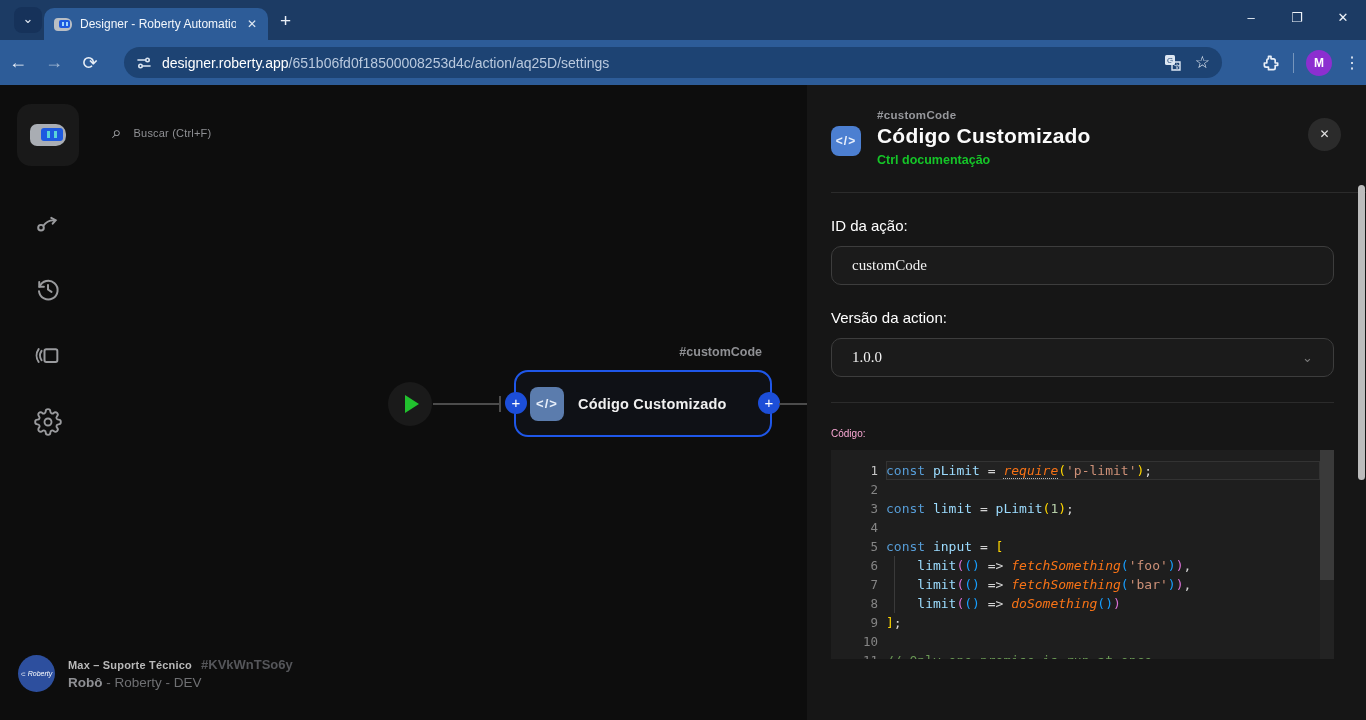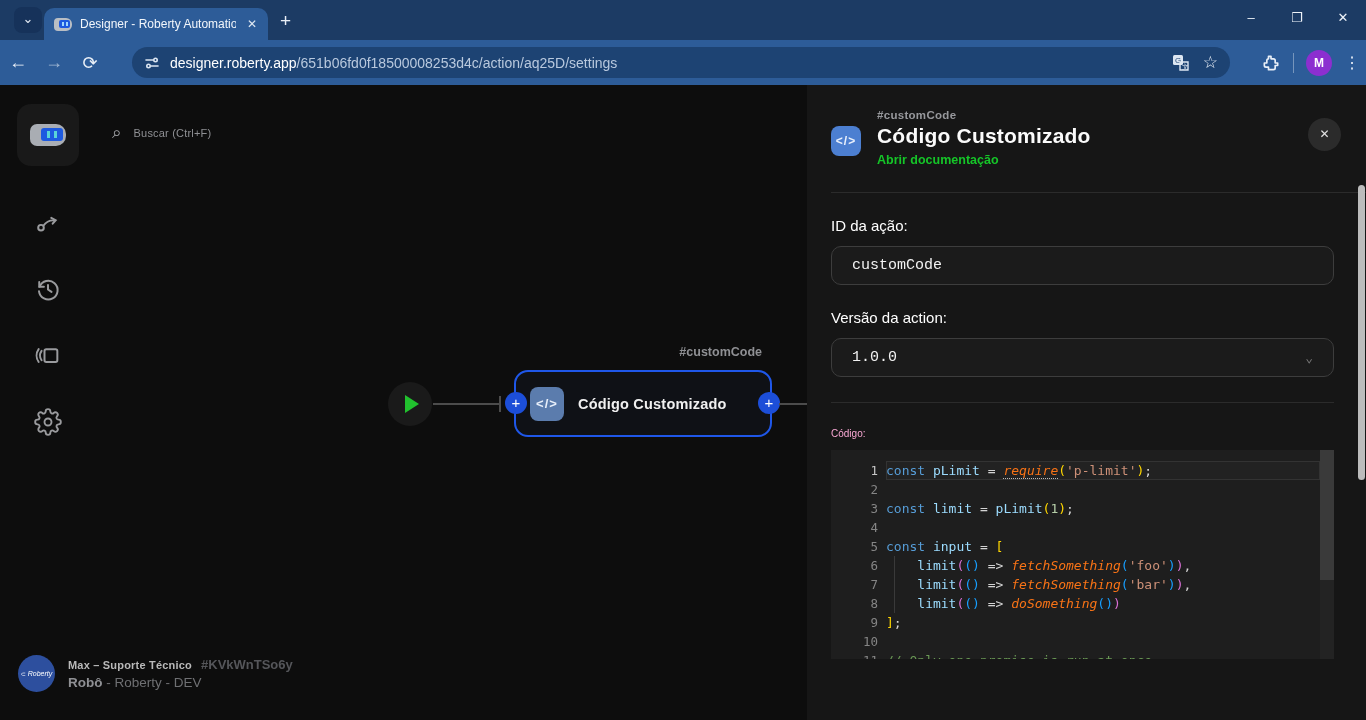--- a/index.html
+++ b/index.html
@@ -23,21 +23,21 @@
   .favicon .visor i.a { left:3px; } .favicon .visor i.b { left:7px; }
   .tab-title { color:#f2f6fb; font-size:12px; white-space:nowrap; overflow:hidden; flex:1; }
   .tab-close { color:#dfe8f2; font-size:12px; padding:0 3px; }
   .new-tab { position:absolute; left:280px; top:10px; color:#e8eef6; font-size:19px; line-height:22px; }
   .win-controls { position:absolute; right:0; top:0; height:40px; display:flex; }
   .win-btn { width:46px; height:36px; color:#eef3f9; text-align:center; line-height:36px; font-size:13px; }
 
   .toolbar { position:relative; height:45px; background:#2d5c98; display:flex; align-items:center; }
   .nav-ico { color:#e9eff7; font-size:18px; width:36px; text-align:center; }
   .nav-ico.fwd { color:#9fb6d2; }
-  .omnibox { position:absolute; left:132px; top:7px; width:1098px; height:31px;
+  .omnibox { position:absolute; left:124px; top:7px; width:1098px; height:31px;
     background:#1d4373; border-radius:16px; display:flex; align-items:center; padding:0 12px; }
   .site-ico { margin-right:10px; display:flex; }
   .url { font-size:14px; color:#b9c9de; white-space:nowrap; overflow:hidden; flex:1; }
   .url .domain { color:#ffffff; }
   .omni-right { display:flex; align-items:center; gap:14px; margin-left:10px; }
   .star { color:#e6edf6; font-size:17px; }
   .tool-right { position:absolute; right:8px; top:0; height:45px; display:flex; align-items:center; gap:12px; }
   .separator { width:1px; height:20px; background:rgba(255,255,255,.35); }
   .profile { width:26px; height:26px; border-radius:50%; background:#8c2fd0; color:#fff;
     font-size:12px; font-weight:bold; text-align:center; line-height:26px; }
@@ -102,21 +102,21 @@
   .doc-link { color:#15c528; font-weight:bold; font-size:12.5px; margin-top:5px; }
   .panel-close { position:absolute; right:25px; top:33px; width:33px; height:33px; border-radius:50%;
     background:#2b2b2b; color:#e5e5e5; text-align:center; line-height:32px; font-size:12px; }
   .divider { height:1px; background:#2b2b2b; margin:0 0 0 24px; }
   .divider.d1 { margin-top:25px; }
   .divider.d2 { margin-top:25px; margin-right:32px; }
   .field { padding:24px 32px 0 24px; }
   .field-label { color:#ffffff; font-size:15px; }
   .text-input, .select { margin-top:12px; width:100%; height:39px; background:#1b1b1b;
     border:1px solid #3d3d3d; border-radius:10px; color:#f2f2f2; font-size:15px;
-    font-family:Liberation Mono, monospace; padding:0 20px; display:flex; align-items:center; }
+    font-family:Liberation Serif, serif; padding:0 20px; display:flex; align-items:center; }
   input.text-input { outline:none; }
   .select { justify-content:space-between; }
   .select .chev { color:#7a7a7a; font-size:13px; }
 
   .code-label { padding:25px 32px 0 24px; color:#f9a8d4; font-size:10px; }
   .editor { position:relative; margin:11px 32px 0 24px; height:209px; background:#1e1e1e;
     overflow:hidden; font-family:"DejaVu Sans Mono", monospace; }
   .code-lines { position:relative; padding-top:11px; }
   .code-line { display:flex; height:19px; line-height:19px; font-size:13px; }
   .ln { width:55px; text-align:right; color:#858585; flex:0 0 auto; padding-right:8px; font-size:12.5px; }
@@ -273,21 +273,21 @@
         </div>
       </div>
     </div>
 
     <div class="panel">
       <div class="panel-header">
         <div class="panel-tile">&lt;/&gt;</div>
         <div>
           <div class="panel-tag">#customCode</div>
           <div class="panel-title">Código Customizado</div>
-          <div class="doc-link">Abrir documentação</div>
+          <div class="doc-link">Ctrl documentação</div>
         </div>
         <div class="panel-close">✕</div>
       </div>
       <div class="divider d1"></div>
 
       <div class="field">
         <div class="field-label">ID da ação:</div>
         <input class="text-input" value="customCode" style="">
       </div>
 

